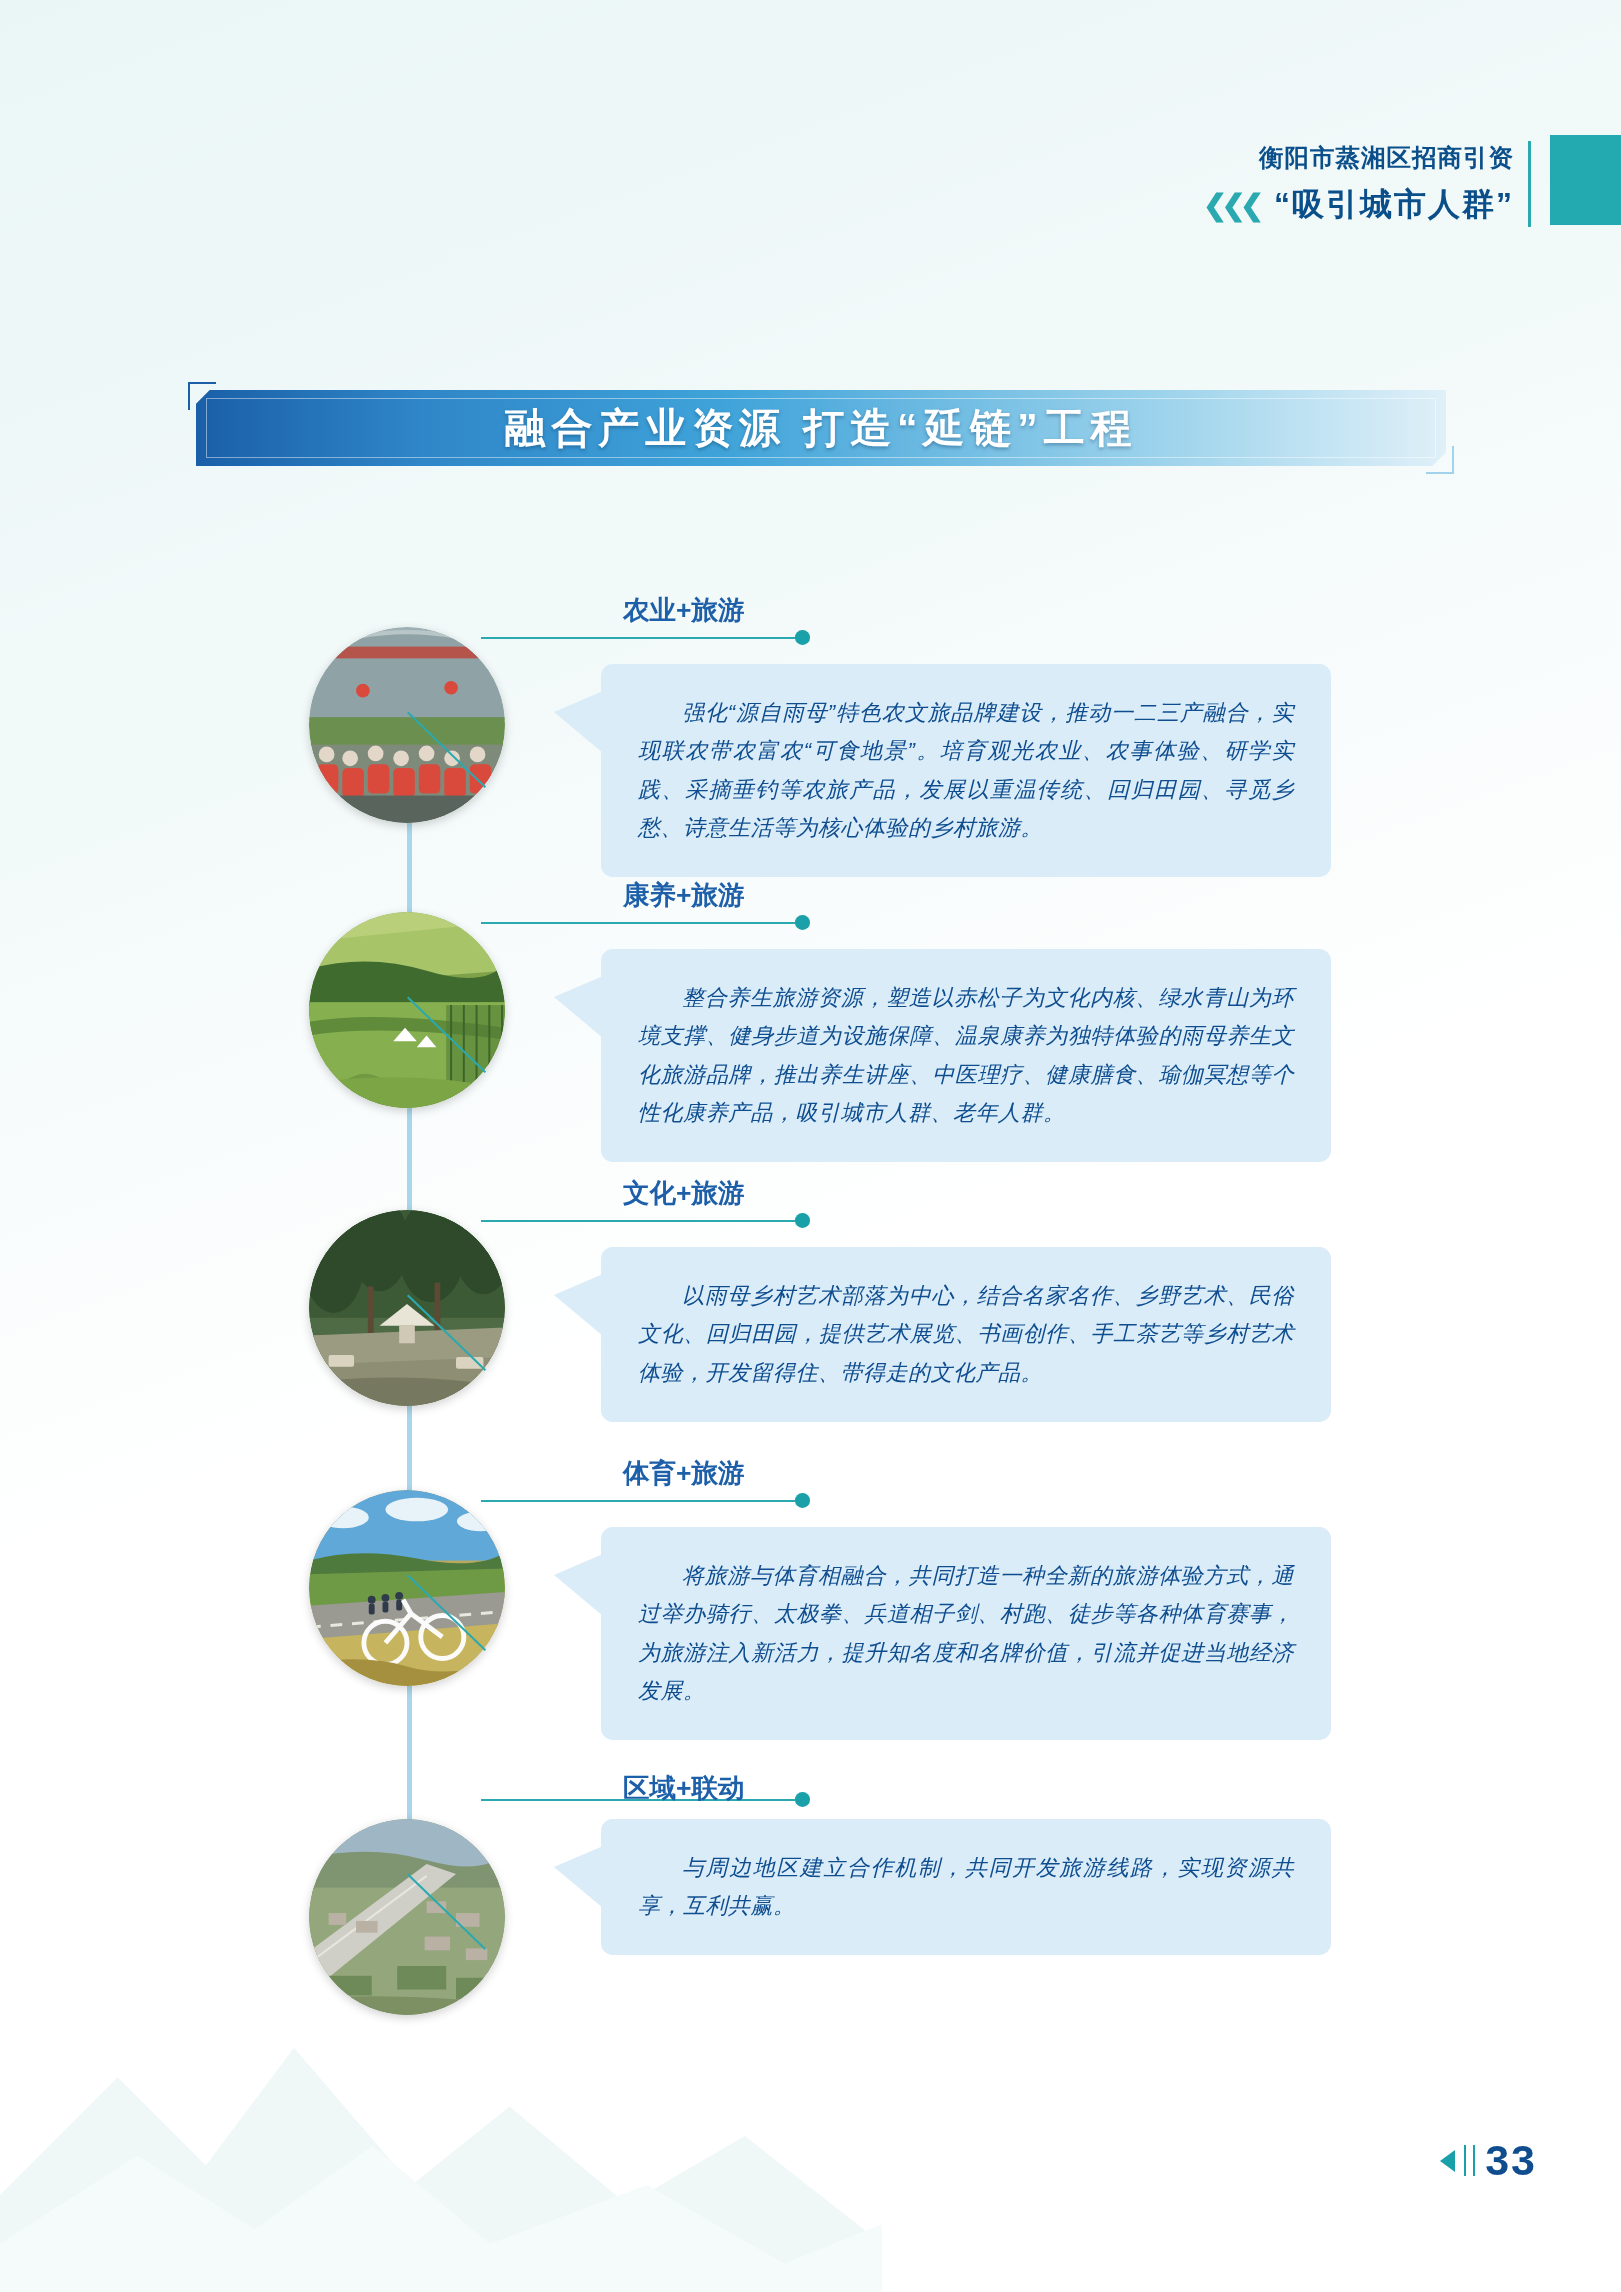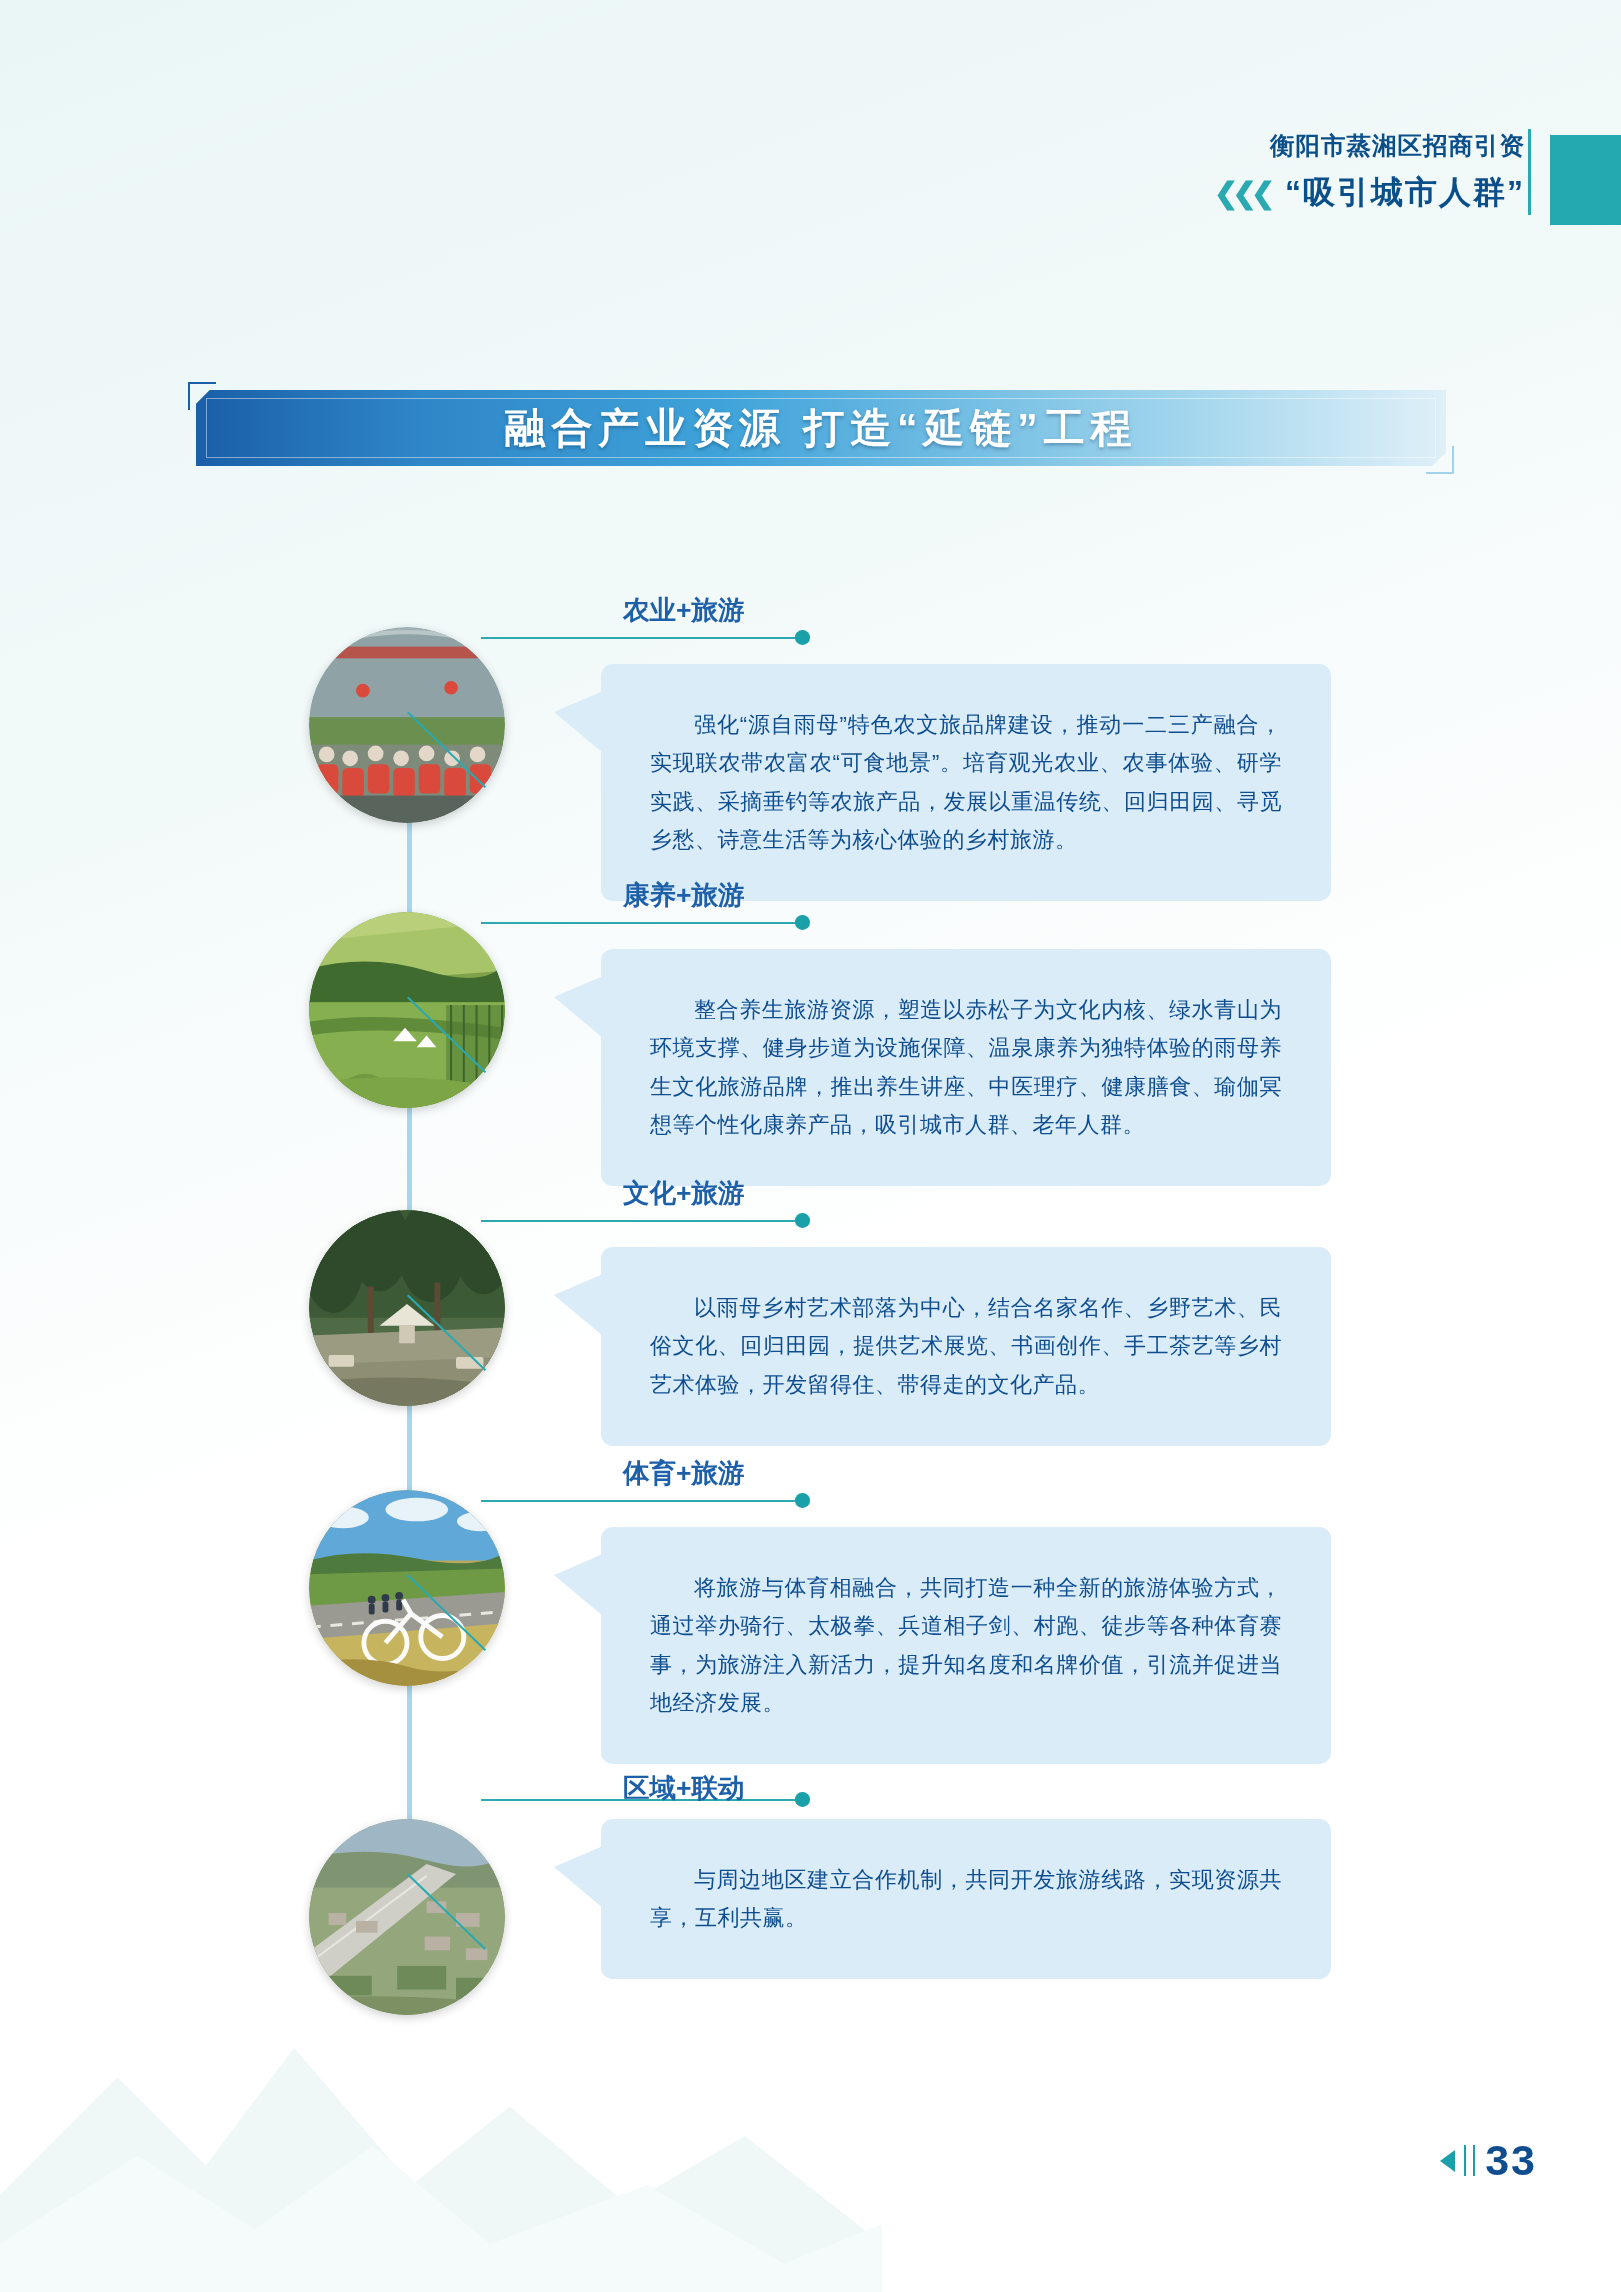--- a/index.html
+++ b/index.html
@@ -35,23 +35,23 @@
   .header {
     position: absolute;
     top: 125px;
     right: 0;
     width: 667px;
     height: 108px;
   }
   .header-inner {
     position: absolute;
     right: 90px;
-    top: 4px;
+    top: 16px;
     text-align: right;
-    padding-right: 3px;
+    padding-right: 14px;
     border-right: 3.9px solid #2aa9b0;
   }
   .header-line1 {
     font-size: 24.5px;
     color: #0b4f8a;
     letter-spacing: 1px;
     font-weight: 700;
     line-height: 1.4;
   }
   .header-line2 {
@@ -190,21 +190,21 @@
   .bubble:before {
     content: "";
     position: absolute;
     left: -47px;
     top: 27.4px;
     width: 0; height: 0;
     border-top: 21.6px solid transparent;
     border-bottom: 41px solid transparent;
     border-right: 49px solid #d9ecf8;
   }
-  .bubble p { margin: 16px; text-indent: 2em; }
+  .bubble p { margin: 4px; text-indent: 2em; font-style: italic; }
 
   
   .footer {
     position: absolute;
     right: 84px;
     bottom: 108px;
     display: flex;
     align-items: center;
     gap: 9.8px;
   }

